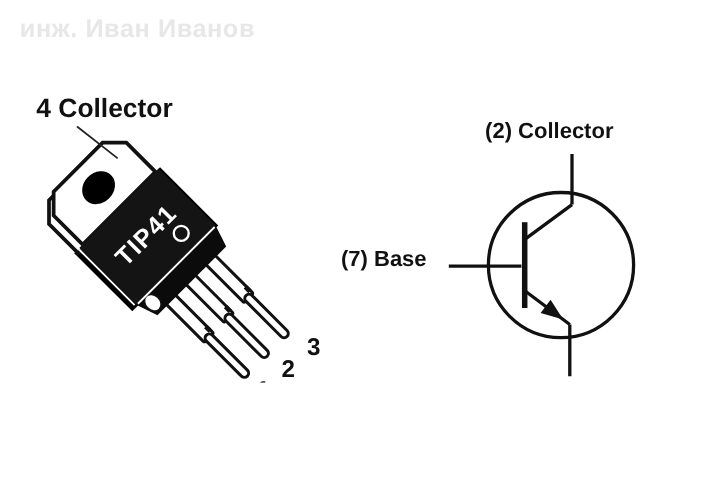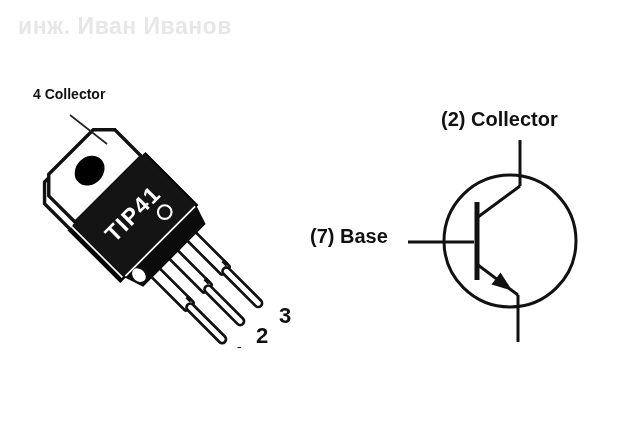--- a/index.html
+++ b/index.html
@@ -11,21 +11,21 @@
   #author-watermark{
     left:18px;top:13px;font-size:23px;font-weight:bold;color:#e7e7e7;
     letter-spacing:0.5px;white-space:nowrap;
   }
   #page-title{
     left:50%;top:22px;transform:translateX(-50%);
     font-size:61px;font-weight:bold;letter-spacing:-4px;color:#c2122f;
     line-height:1;white-space:nowrap;
   }
   .ink-label{color:#111111;font-weight:bold;white-space:nowrap;line-height:1;}
-  #collector4-label{left:33px;top:87px;font-size:14px;}
+  #collector4-label{left:33px;top:87px;font-size:24px;}
   #package-caption{left:47px;top:343px;font-size:19.5px;font-weight:600;}
   .pin-num{font-size:22px;}
   #pin1-label{left:233px;top:344px;}
   #pin2-label{left:256px;top:325px;}
   #pin3-label{left:279px;top:305px;}
   .sym-label{font-size:20px;}
   #collector-label{left:441px;top:109px;}
   #base-label{left:310px;top:226px;}
   #emitter-label{left:450px;top:342px;}
   #site-watermark{

